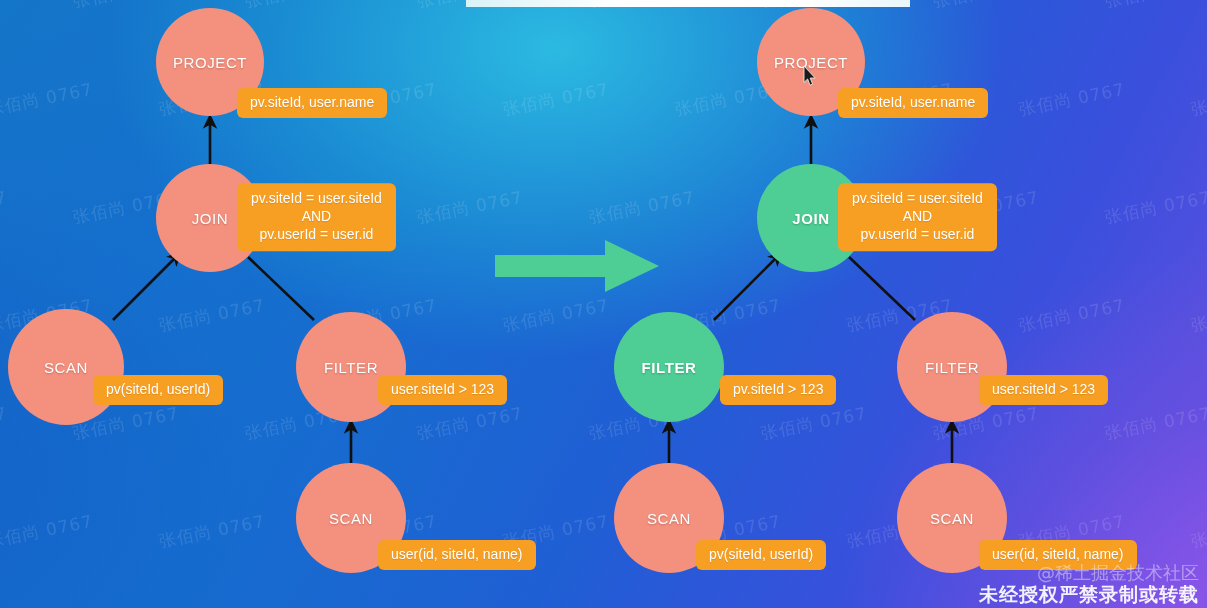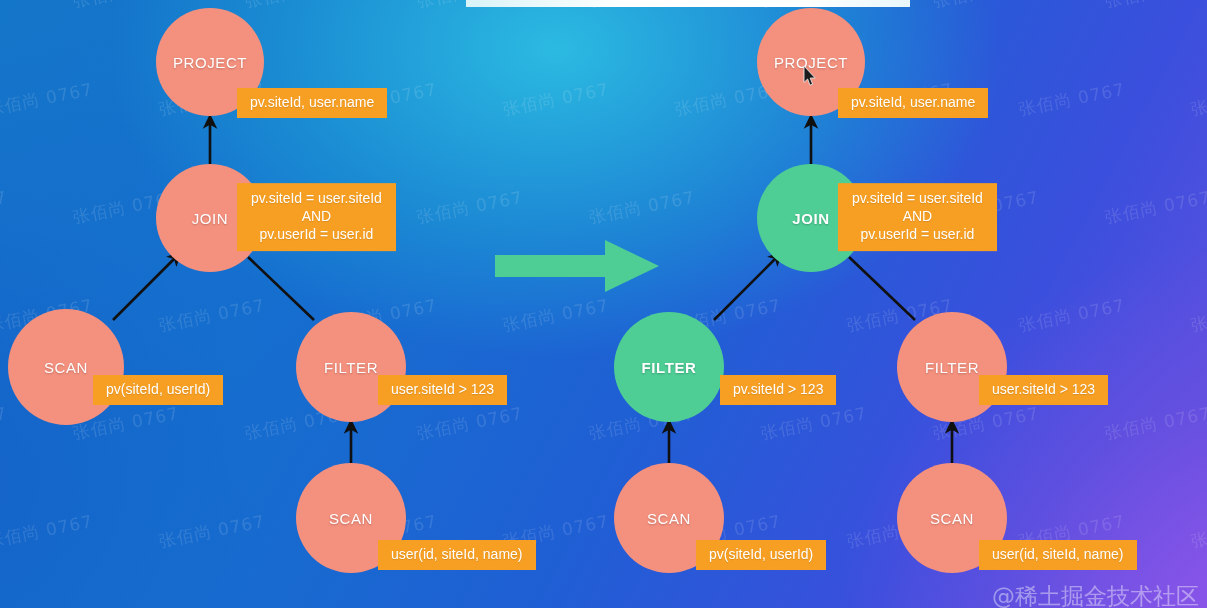--- a/index.html
+++ b/index.html
@@ -77,21 +77,21 @@
     text-shadow: 0 1px 2px rgba(0,0,0,0.22);
     pointer-events: none;
   }
   .node.green .nlabel { font-weight: 700; }
 
   
   .badge {
     position: absolute;
     background: #f69f23;
     color: #ffffff;
-    border-radius: 0;
+    border-radius: 6px;
     padding: 6px 13px;
     font-size: 14px;
     line-height: 1.28;
     white-space: pre;
     text-align: center;
     z-index: 5;
     text-shadow: 0 1px 1px rgba(0,0,0,0.12);
   }
   .badge.multi { padding: 7px 14px; }
 
@@ -120,21 +120,21 @@
     position: absolute;
     right: 8px;
     bottom: 2px;
     text-align: right;
     z-index: 8;
     font-family: "DejaVu Sans", sans-serif;
     pointer-events: none;
   }
   .corner-wm .cw-handle {
     color: rgba(255,255,255,0.42);
-    font-size: 23px;
+    font-size: 18px;
     line-height: 20px;
     display: block;
     margin-top: 8px;
   }
   .corner-wm .cw-notice {
     color: rgba(255,255,255,0.92);
     font-size: 19px;
     font-weight: 700;
     line-height: 23px;
     display: block;
@@ -274,15 +274,16 @@
   <svg class="big-arrow" viewBox="0 0 168 56" xmlns="http://www.w3.org/2000/svg">
     <path d="M 2 17 L 112 17 L 112 2 L 166 28 L 112 54 L 112 39 L 2 39 Z" fill="#4ecd95"></path>
   </svg>
 
   <svg class="cursor" viewBox="0 0 14 20" xmlns="http://www.w3.org/2000/svg">
     <path d="M1 0 L1 16.5 L4.6 13 L7 19.2 L9.6 18.1 L7.2 12.1 L12.2 12 Z" fill="#1b1b1b" stroke="#e8e8e8" stroke-width="0.9"></path>
   </svg>
 
   <div class="corner-wm">
     <span class="cw-handle">@稀土掘金技术社区</span>
+    <span class="cw-notice">未经授权严禁录制或转载</span>
   </div>
 
 </div>
 
 </body></html>

